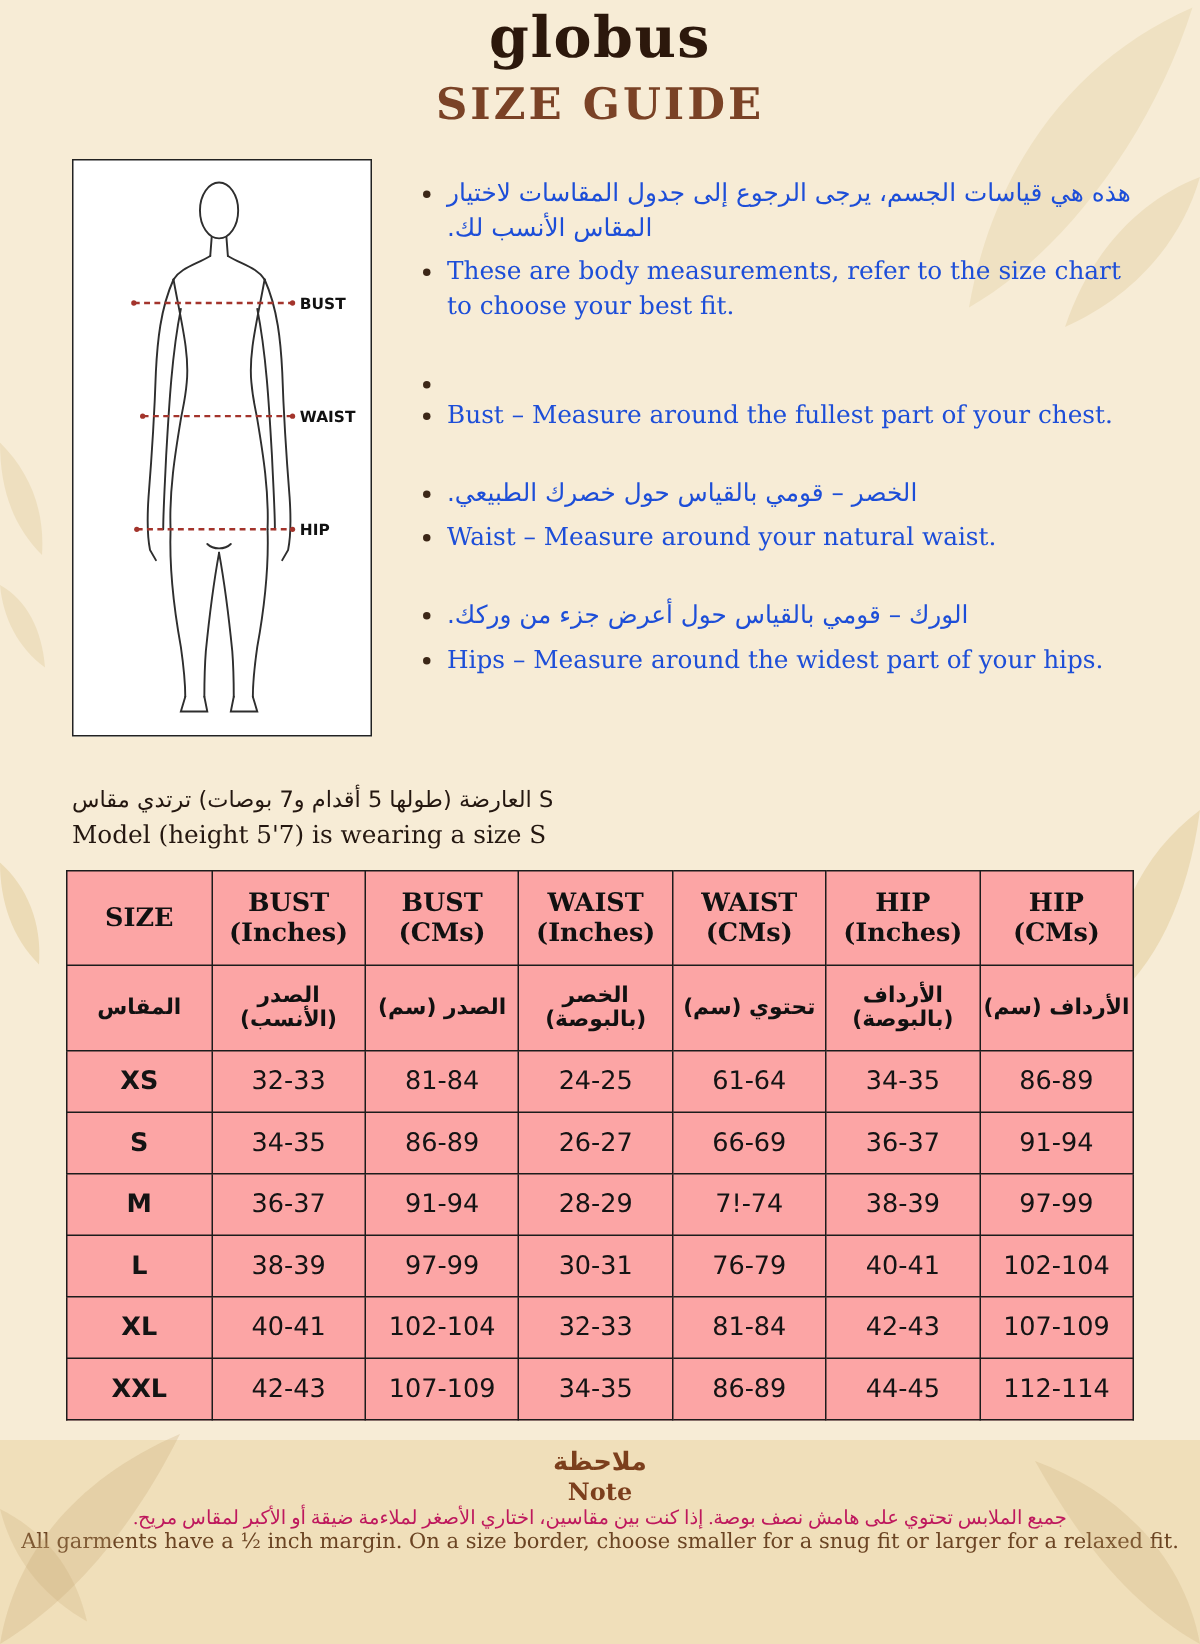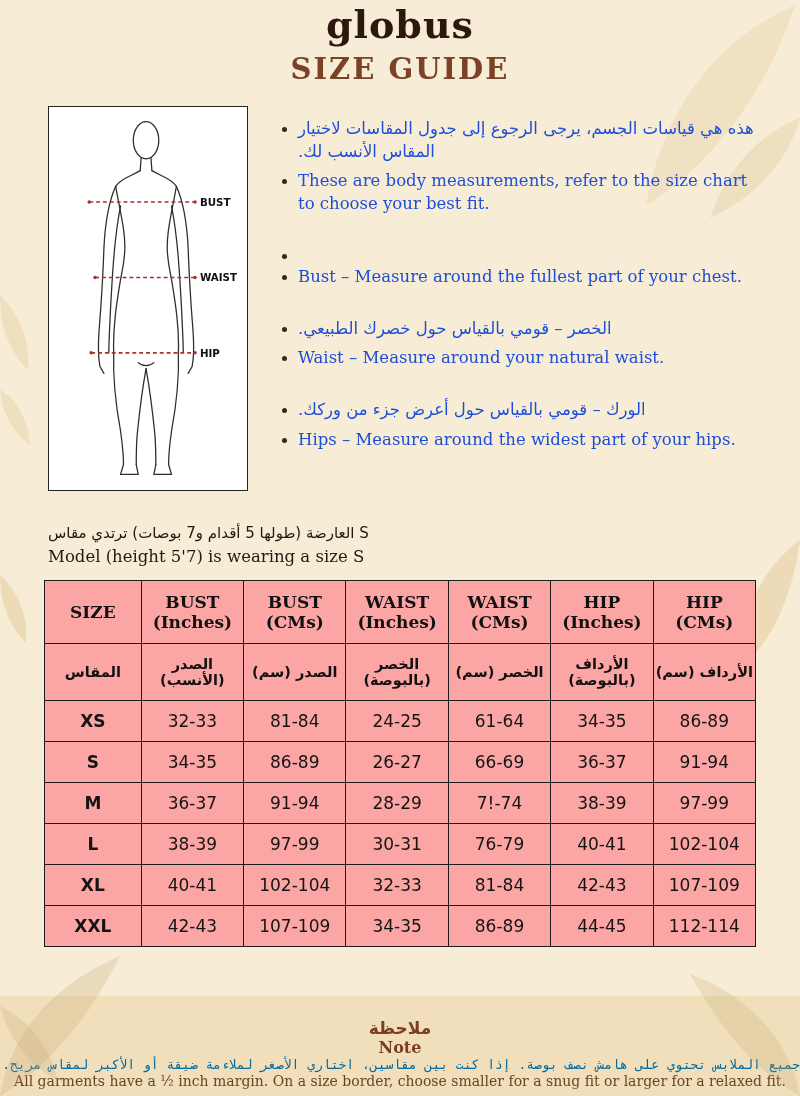--- a/index.html
+++ b/index.html
@@ -34,28 +34,28 @@
         table-layout:fixed;position:relative;z-index:2;font-family:"DejaVu Sans", sans-serif;color:#141414;}
   table.size-chart th, table.size-chart td{border:1.6px solid #1c1c1c;text-align:center;
         vertical-align:middle;padding:0;}
   th.en-h{height:62px;font-size:17px;white-space:pre-line;font-family:"DejaVu Serif", serif;
         font-weight:700;color:#111;}
   th.ar-h{height:56px;font-size:14.5px;white-space:pre-line;font-family:"DejaVu Sans", sans-serif;
         font-weight:700;color:#111;}
   td.data-cell{height:40px;font-size:17px;}
   td.size-col{font-weight:700;font-size:17px;}
 
-  .note-band{position:absolute;left:0;right:0;bottom:0;height:100px;background:#f0dfba;
-        text-align:center;padding-top:22px;box-sizing:border-box;z-index:2;}
+  .note-band{position:absolute;left:0;right:0;bottom:0;height:136px;background:#f0dfba;
+        text-align:center;padding-top:5px;box-sizing:border-box;z-index:2;}
   .note-band p{margin:0;}
   .note-title-ar{font-family:"DejaVu Sans", sans-serif;font-weight:700;color:#7c3f1d;font-size:17px;}
   .note-title-en{font-family:"DejaVu Serif", serif;font-weight:700;color:#7c3f1d;font-size:16px;
         margin:2px 0 7px 0;}
-  .note-body-ar{font-family:Liberation Mono, monospace;direction:rtl;font-size:13px;color:#0369a1;
-        margin:0 12px 4px 12px;text-align:right;}
+  .note-body-ar{font-family:Liberation Serif, serif;direction:rtl;font-size:13px;color:#be185d;
+        margin:0 12px 4px 12px;}
   .note-body-en{font-family:"DejaVu Serif", serif;font-size:14px;color:#6b4423;}
 </style>
 </head>
 <body>
 
 <div class="page">
 
   <svg class="leaf" style="top:0;right:0" width="200" height="235" viewBox="0 0 200 235">
     <path d="M195,5 C115,40 62,112 46,205 C104,172 166,96 195,5 Z" fill="#efe1c2"></path>
     <path d="M200,118 C158,134 126,170 110,218 C157,197 188,160 200,118 Z" fill="#eedfbf"></path>
@@ -201,21 +201,21 @@
         <th class="en-h">HIP
 (CMs)</th>
       </tr>
       <tr>
         <th class="ar-h" dir="rtl">المقاس</th>
         <th class="ar-h" dir="rtl">الصدر
 (الأنسب)</th>
         <th class="ar-h" dir="rtl">الصدر (سم)</th>
         <th class="ar-h" dir="rtl">الخصر
 (بالبوصة)</th>
-        <th class="ar-h" dir="rtl">الخصر (سم)</th>
+        <th class="ar-h" dir="rtl">تحتوي (سم)</th>
         <th class="ar-h" dir="rtl">الأرداف
 (بالبوصة)</th>
         <th class="ar-h" dir="rtl">الأرداف (سم)</th>
       </tr>
     </thead>
     <tbody>
       <tr>
         <td class="data-cell size-col">XS</td>
         <td class="data-cell">32-33</td>
         <td class="data-cell">81-84</td>

